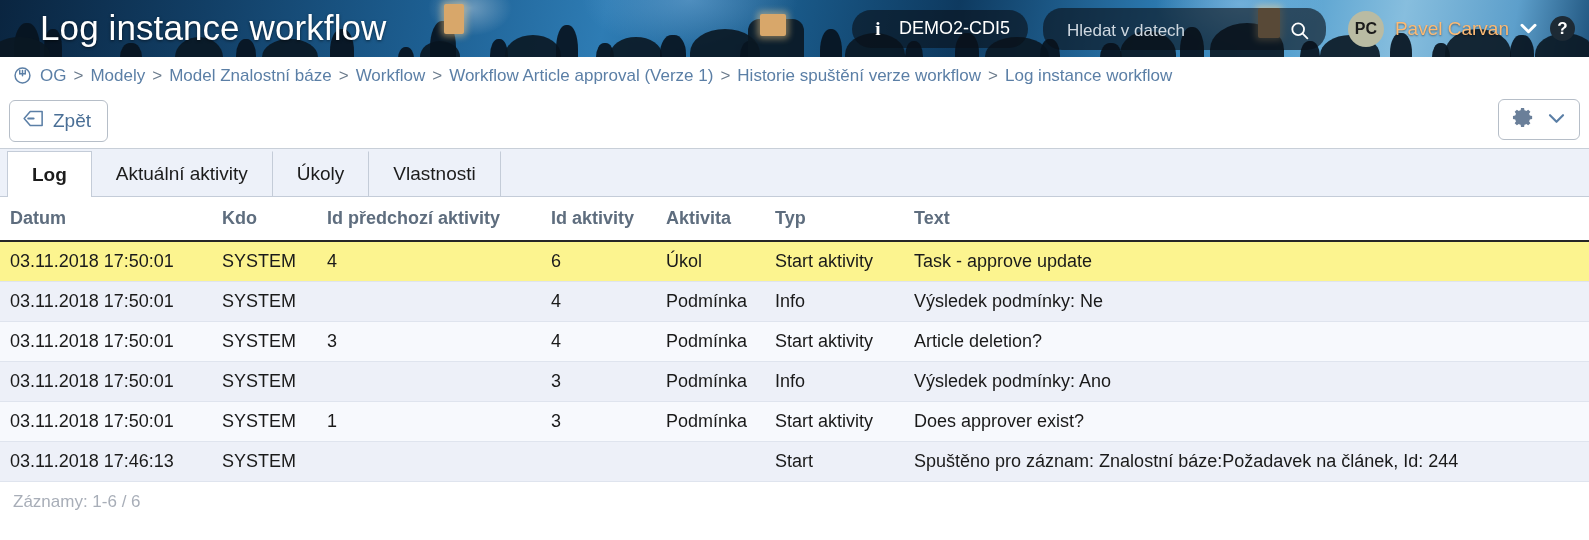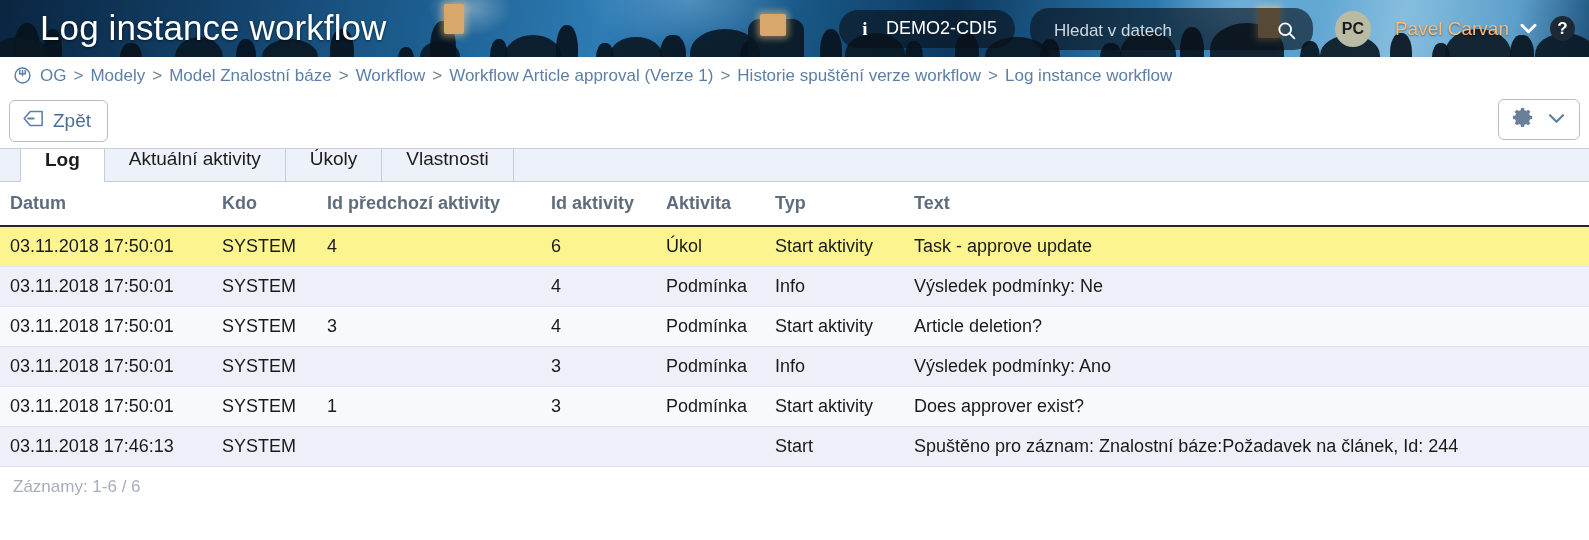--- a/index.html
+++ b/index.html
@@ -110,21 +110,21 @@
     font-family: "Liberation Sans", sans-serif;
     width: 180px;
   }
   .search-input::placeholder { color: #cfd8e0; opacity: 1; }
   .search-icon svg { display:block; }
   .avatar {
     width: 36px; height: 36px; border-radius: 50%;
     background: #b9bba3;
     display:flex; align-items:center; justify-content:center;
     font-size: 16px; font-weight: bold; color: #1b1b1b;
-    margin-right: 24px;
+    margin-right: 11px;
   }
   .user-name {
     font-size: 19px; color: #fdba74; white-space: nowrap;
     text-shadow: 0 1px 2px rgba(0,0,0,.45);
   }
   .user-caret { margin: 0 12px 0 10px; display:flex; align-items:center; }
   .help-icon {
     width: 25px; height: 25px; border-radius: 50%;
     background: #1d2a35; color: #ffffff;
     display:flex; align-items:center; justify-content:center;
@@ -177,23 +177,23 @@
     background: #ffffff;
     border: 1px solid #b6bec8;
     border-radius: 6px;
     cursor: pointer;
   }
 
   
   .tabs {
     display: flex;
     align-items: flex-end;
-    height: 33px;
+    height: 48px;
     background: #edf1f9;
-    padding-left: 20px;
+    padding-left: 7px;
     border-bottom: 1px solid #c4ccd8;
     box-sizing: border-box;
   }
   .tab {
     height: 45px;
     display: flex; align-items: center; justify-content: center;
     padding: 0 24px;
     font-size: 19px;
     color: #1c1c1c;
     background: #edf1f9;

